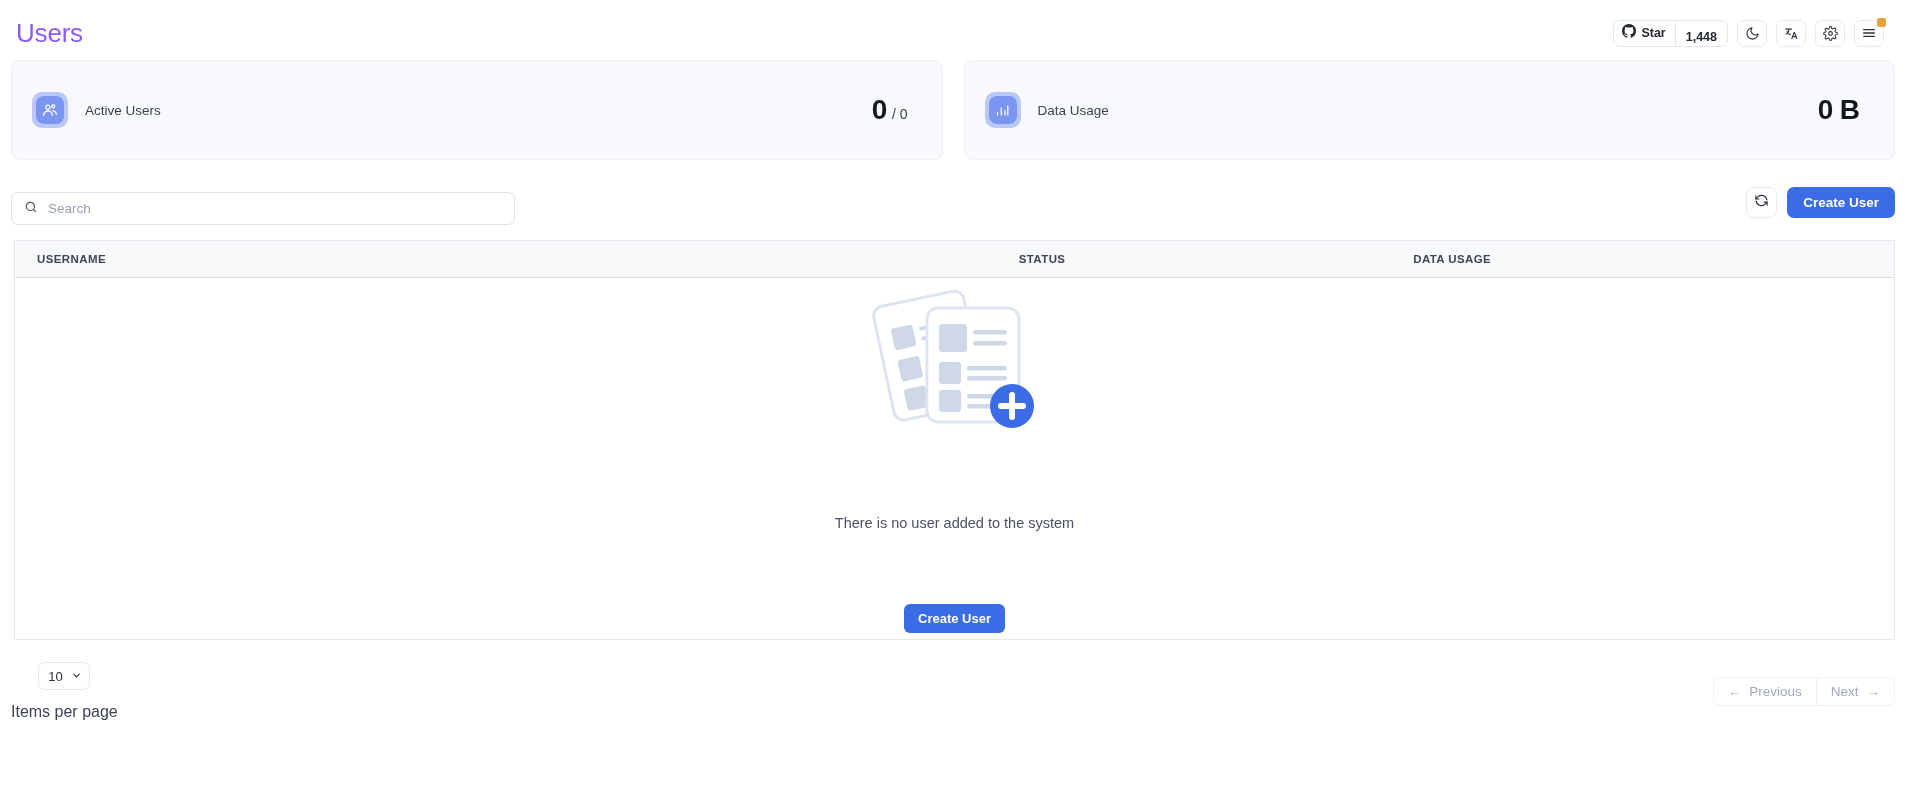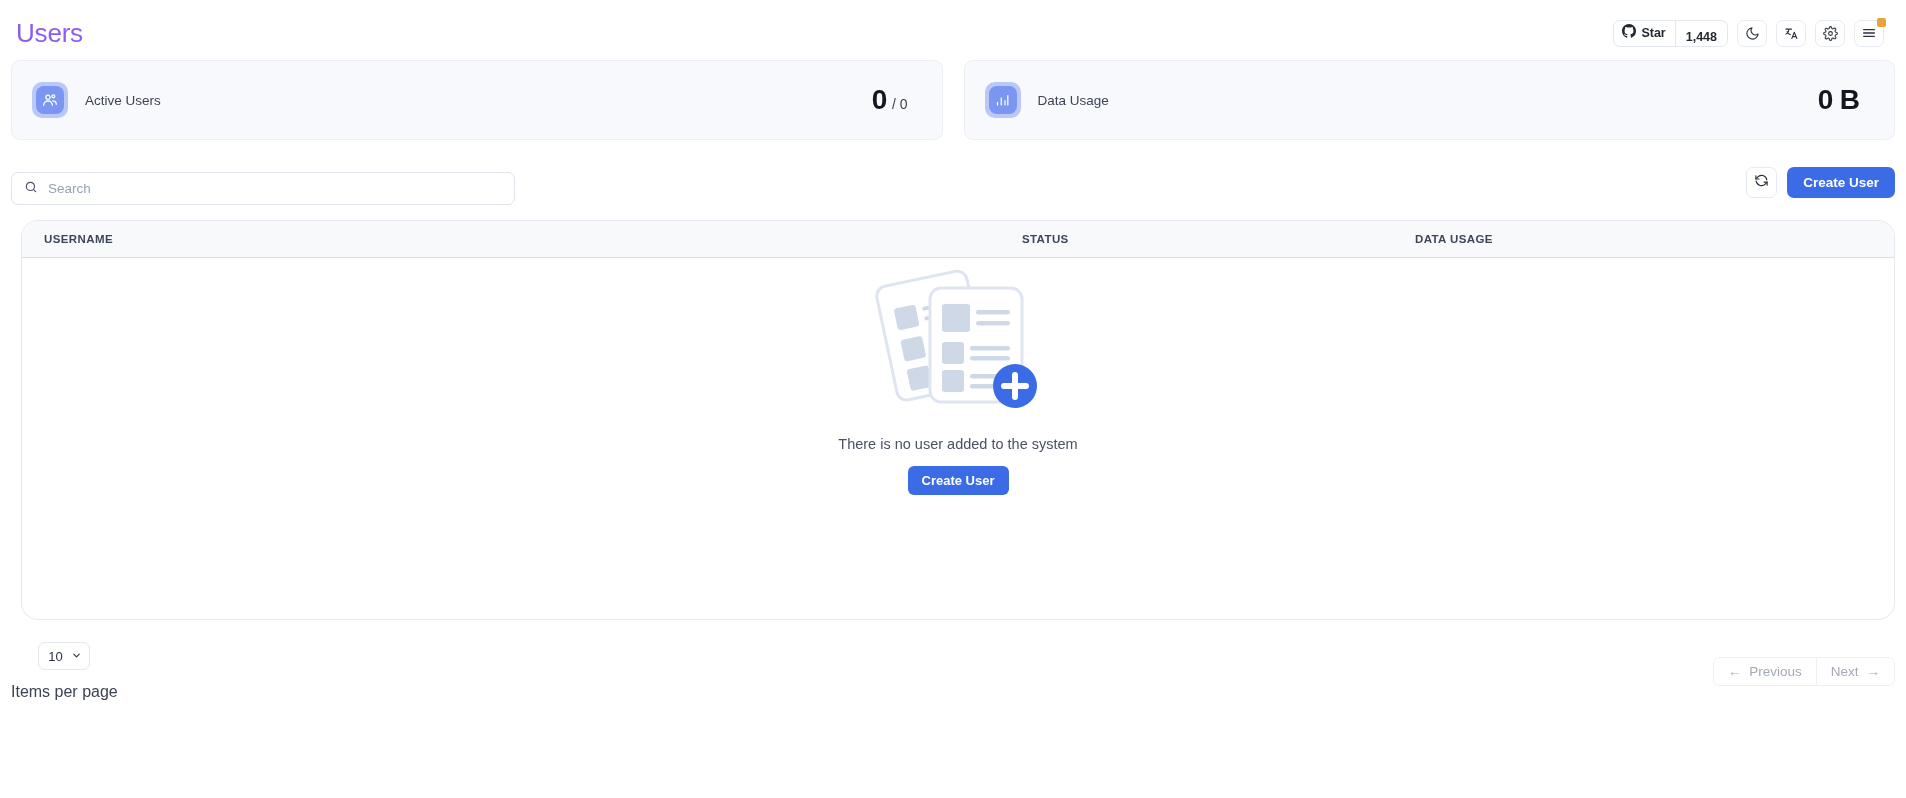--- a/index.html
+++ b/index.html
@@ -53,21 +53,21 @@
   }
 
   
   .stats-row {
     display: flex; gap: 21px;
     padding: 0 11px;
     margin-top: 2px;
   }
   .stat-card {
     flex: 1;
-    height: 80px;
+    height: 100px;
     border: 1px solid #eceff4;
     border-radius: 9px;
     background: #f8f9fc;
     display: flex; align-items: center;
     padding: 0 34px 0 20px;
   }
   .stat-icon-ring {
     width: 36px; height: 36px;
     border-radius: 10px;
     background: #b9c8f7;
@@ -134,23 +134,23 @@
     background: #3b6ce6; color: #fff;
     border: none; border-radius: 7px;
     font-family: "Liberation Sans", sans-serif;
     font-size: 13.5px; font-weight: 700;
     cursor: pointer;
     display: flex; align-items: center;
   }
 
   
   .table-shell {
-    margin: 15px 11px 0 21px;
+    margin: 15px 11px 0 14px;
     border: 1px solid #e6e9ef;
-    border-radius: 17px;
+    border-radius: 0;
     overflow: hidden;
     background: #fff;
     height: 400px;
     display: flex; flex-direction: column;
   }
   .thead {
     display: flex; align-items: center;
     height: 37px;
     background: #f8f9fb;
     border-bottom: 1px solid #dcdfe6;
@@ -160,21 +160,21 @@
     font-size: 11.5px; font-weight: 700; letter-spacing: 0.4px;
     color: #3d4658; text-transform: uppercase;
   }
   .th-username { width: 53.5%; }
   .th-status   { width: 21.5%; }
   .th-data     { width: 25%; }
 
   .tbody-empty {
     flex: 1;
     display: flex; flex-direction: column;
-    align-items: center; justify-content: flex-start;
+    align-items: center; justify-content: space-between;
     gap: 0;
     padding-bottom: 6px;
   }
   .empty-text {
     font-size: 14.5px; color: #4a5163;
     margin-top: 14px;
   }
   .empty-btn {
     margin-top: 14px;
     height: 29px; padding: 0 14px;

